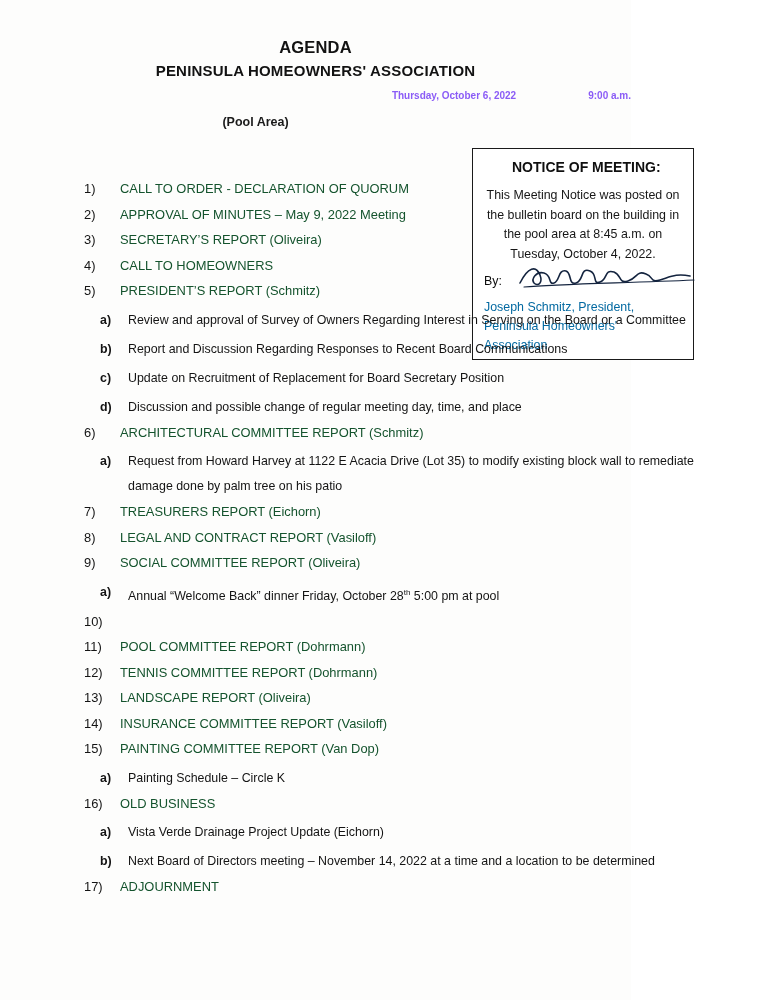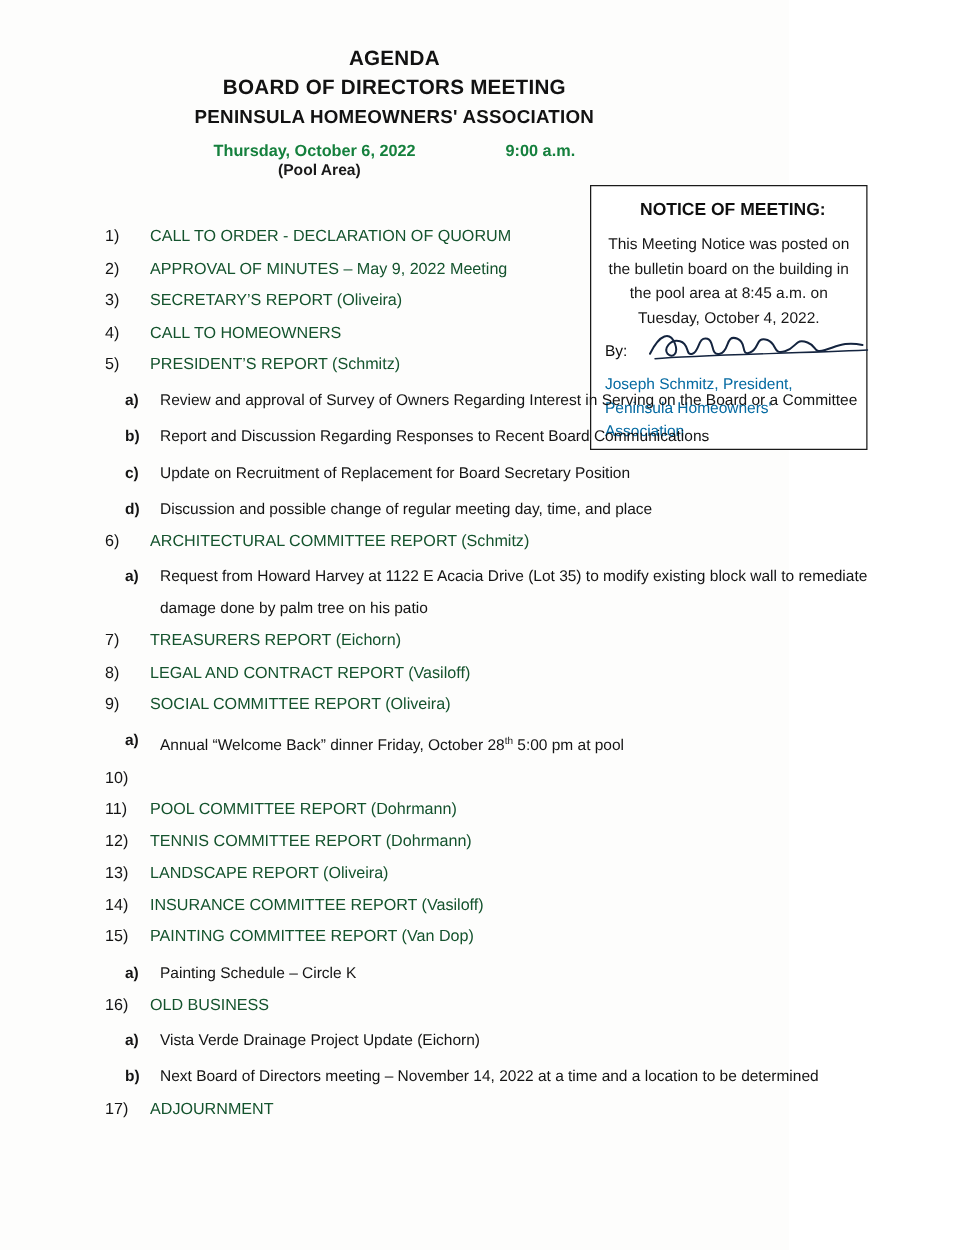--- a/index.html
+++ b/index.html
@@ -32,35 +32,35 @@
     font-size: 16.5px;
     letter-spacing: 0.2px;
     line-height: 23px;
     color: #121212;
   }
   .header .line2 { font-size: 16.5px; }
   .header .line3 { font-size: 15px; }
 
   .datebar {
     display: flex;
-    justify-content: center;
+    justify-content: flex-end;
     align-items: baseline;
     margin-top: 8px;
     font-weight: bold;
-    font-size: 13px;
-    color: #15803d;
+    font-size: 10px;
+    color: #8b5cf6;
   }
   .datebar .date { margin-right: 72px; }
   .datebar .time { }
 
   .location {
     text-align: center;
     font-weight: bold;
     font-size: 12.5px;
-    margin-top: 1px;
+    margin-top: 14px;
     color: #1a1a1a;
     padding-right: 120px;
   }
 
   
   .notice {
     position: absolute;
     left: 472px;
     top: 148px;
     width: 222px;
@@ -154,21 +154,20 @@
   .faded { color: #4a4a4a; }
   sup { font-size: 8px; vertical-align: super; }
 </style>
 </head>
 <body>
 
 <div class="page">
 
   <div class="header">
     <div class="line line1">AGENDA</div>
-    <div class="line line2">BOARD OF DIRECTORS MEETING</div>
     <div class="line line3">PENINSULA HOMEOWNERS' ASSOCIATION</div>
     <div class="datebar">
       <span class="date">Thursday, October 6, 2022</span>
       <span class="time">9:00 a.m.</span>
     </div>
     <div class="location">(Pool Area)</div>
   </div>
 
   <div class="notice">
     <div class="notice-title">NOTICE OF MEETING:</div>

